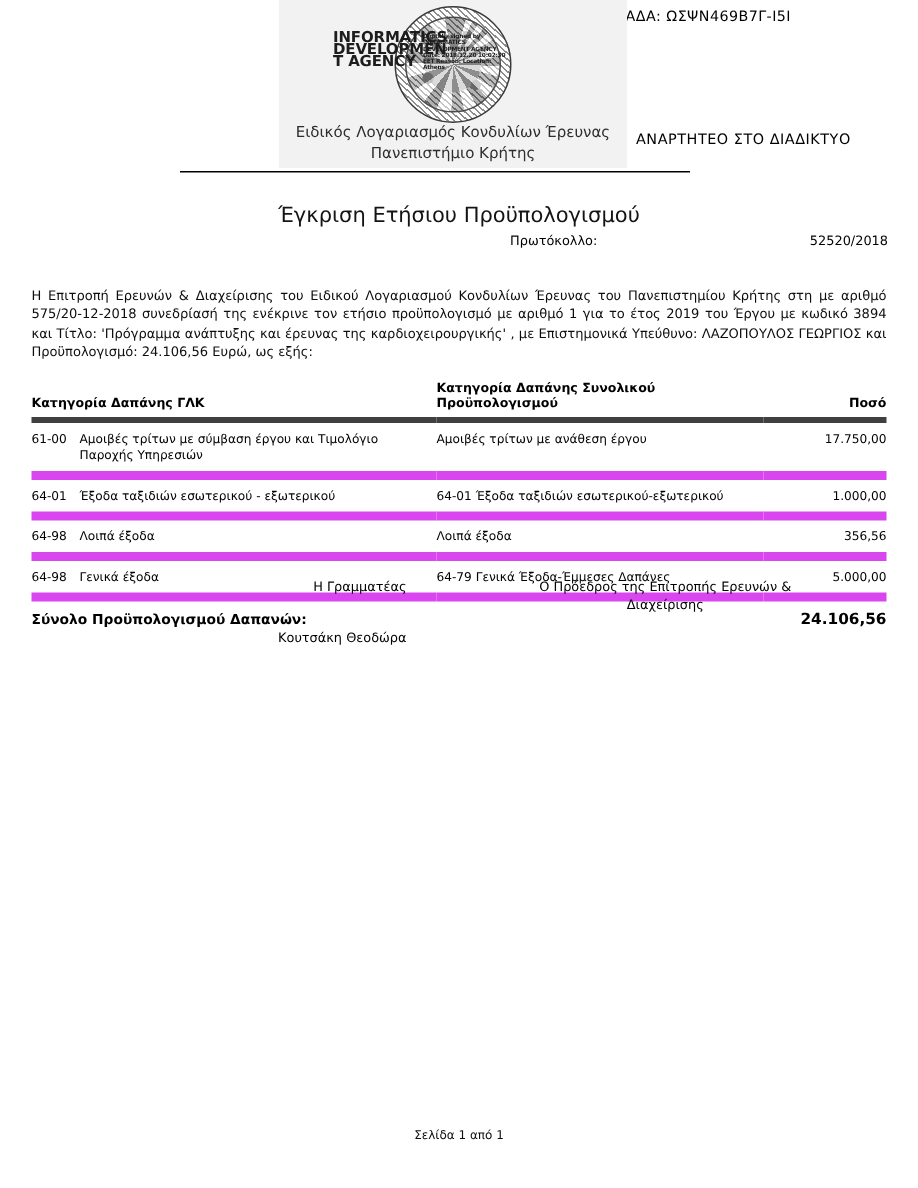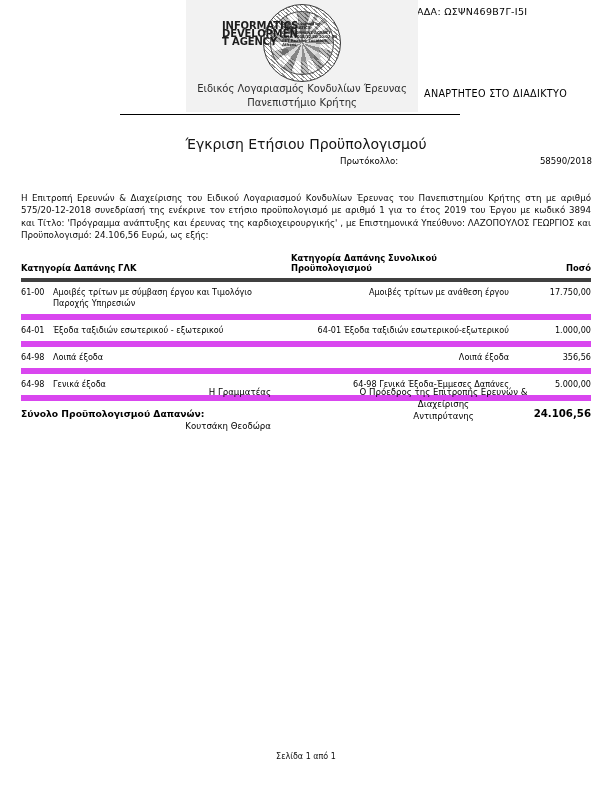--- a/index.html
+++ b/index.html
@@ -200,21 +200,21 @@
     text-align: right;
     white-space: nowrap;
   }
   .budget-table td {
     padding: 5px 0 5px 0;
     border-bottom: 6px solid #d946ef;
     vertical-align: top;
     line-height: 11px;
   }
   .col-glk  { width: 270px; padding-right: 8px; }
-  .col-sum  { width: 218px; padding-right: 8px; text-align: right; }
+  .col-sum  { width: 218px; padding-right: 8px; }
   .col-amt  { width: 82px; }
 
   .cell-code {
     display: inline-block;
     width: 32px;
     vertical-align: top;
   }
   .cell-desc {
     display: inline-block;
     width: 228px;
@@ -292,21 +292,21 @@
   </div>
 
   <div class="anartiteo">ΑΝΑΡΤΗΤΕΟ ΣΤΟ ΔΙΑΔΙΚΤΥΟ</div>
 
   <div class="header-rule"></div>
 
   <div class="doc-title">Έγκριση Ετήσιου Προϋπολογισμού</div>
 
   <div class="protocol-row">
     <span class="pr-label">Πρωτόκολλο:</span>
-    <span class="pr-value">58590/2018</span>
+    <span class="pr-value">52520/2018</span>
   </div>
 
   <div class="body-para">Η Επιτροπή Ερευνών &amp; Διαχείρισης του Ειδικού Λογαριασμού Κονδυλίων Έρευνας του Πανεπιστημίου Κρήτης στη με αριθμό 575/20-12-2018 συνεδρίασή της ενέκρινε τον ετήσιο προϋπολογισμό με αριθμό 1 για το έτος 2019 του Έργου με κωδικό 3894 και Τίτλο: 'Πρόγραμμα ανάπτυξης και έρευνας της καρδιοχειρουργικής' , με Επιστημονικά Υπεύθυνο: ΛΑΖΟΠΟΥΛΟΣ ΓΕΩΡΓΙΟΣ και Προϋπολογισμό: 24.106,56 Ευρώ, ως εξής:</div>
 
   <table class="budget-table">
     <thead>
       <tr>
         <th class="col-glk">Κατηγορία Δαπάνης ΓΛΚ</th>
         <th class="col-sum">Κατηγορία Δαπάνης Συνολικού Προϋπολογισμού</th>
         <th class="col-amt amount-col">Ποσό</th>
@@ -331,38 +331,37 @@
         <td class="col-glk">
           <span class="cell-code">64-98</span><span class="cell-desc">Λοιπά έξοδα</span>
         </td>
         <td class="col-sum">Λοιπά έξοδα</td>
         <td class="col-amt amount-col">356,56</td>
       </tr>
       <tr>
         <td class="col-glk">
           <span class="cell-code">64-98</span><span class="cell-desc">Γενικά έξοδα</span>
         </td>
-        <td class="col-sum">64-98 Γενικά Έξοδα-Έμμεσες Δαπάνες</td>
+        <td class="col-sum">64-79 Γενικά Έξοδα-Έμμεσες Δαπάνες</td>
         <td class="col-amt amount-col">5.000,00</td>
       </tr>
       <tr class="total-row">
         <td class="col-glk">Σύνολο Προϋπολογισμού Δαπανών:</td>
         <td class="col-sum"></td>
         <td class="col-amt amount-col">24.106,56</td>
       </tr>
     </tbody>
   </table>
 
   <div class="signatures">
     <div class="sig-left">
       <div class="sig-role">Η Γραμματέας</div>
       <div class="sig-name">Κουτσάκη Θεοδώρα</div>
     </div>
     <div class="sig-right">
       <div class="sig-role">Ο Πρόεδρος της Επιτροπής Ερευνών &amp;</div>
       <div class="sig-role">Διαχείρισης</div>
-      <div class="sig-role2">Αντιπρύτανης</div>
     </div>
   </div>
 
   <div class="footer">Σελίδα 1 από 1</div>
 
 </div>
 
 </body></html>

